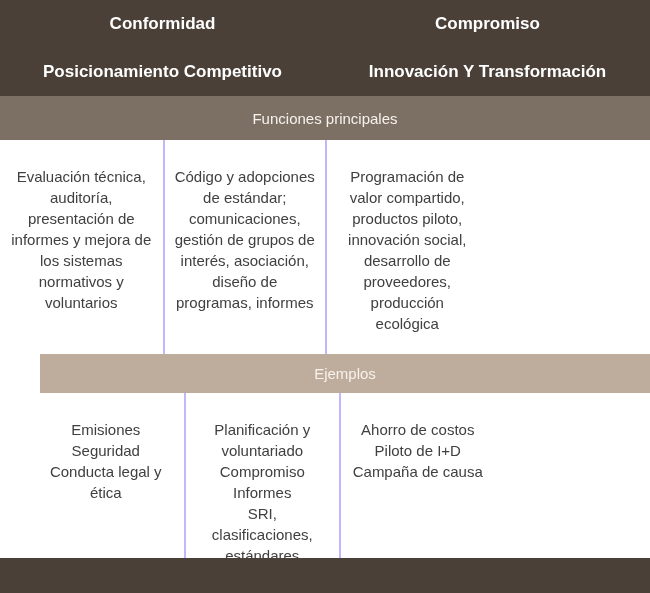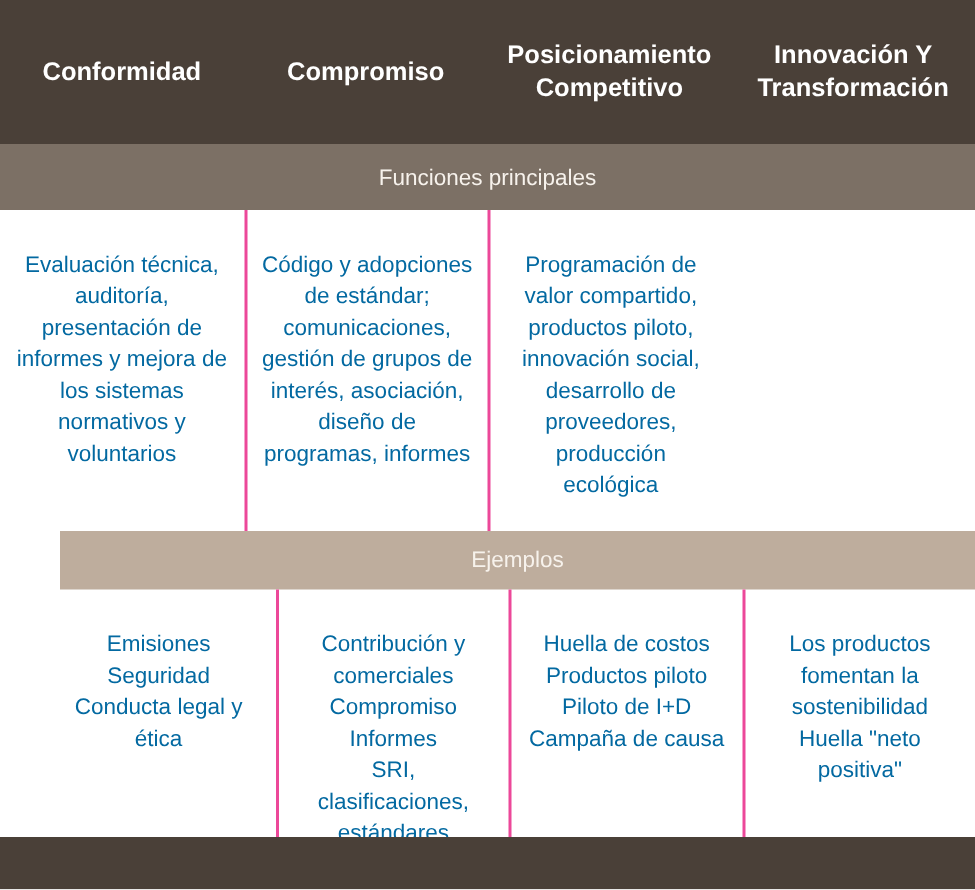--- a/index.html
+++ b/index.html
@@ -14,21 +14,21 @@
     display: flex;
     flex-direction: column;
     overflow: hidden;
     background: #ffffff;
   }
   .header-row {
     height: 96px;
     flex: 0 0 96px;
     background: #4a4038;
     display: grid;
-    grid-template-columns: repeat(4, 1fr);
+    grid-template-columns: repeat(2, 1fr);
     align-items: center;
   }
   .header-cell {
     color: #ffffff;
     font-weight: bold;
     font-size: 17px;
     line-height: 22px;
     text-align: center;
     padding: 0 8px;
   }
@@ -52,27 +52,27 @@
   }
   .content-row {
     display: grid;
     grid-template-columns: repeat(4, 1fr);
   }
   .row-funciones { height: 214px; flex: 0 0 214px; }
   .row-ejemplos  { height: 165px; flex: 0 0 165px; padding-left: 28px; }
   .cell {
     padding: 26px 10px 10px 10px;
     text-align: center;
-    color: #0369a1;
+    color: #404040;
     font-size: 15px;
     line-height: 21px;
     box-sizing: border-box;
   }
   .cell + .cell {
-    border-left: 2px solid #ec4899;
+    border-left: 2px solid #c4b5fd;
   }
   .footer-bar {
     flex: 1 1 auto;
     background: #4a4038;
   }
 </style>
 </head>
 <body>
 
 <div class="table">
@@ -98,32 +98,27 @@
     <span>Ejemplos</span>
   </div>
 
   <div class="content-row row-ejemplos">
     <div class="cell">
         <div>Emisiones</div>
         <div>Seguridad</div>
         <div>Conducta legal y ética</div>
       </div>
     <div class="cell">
-        <div>Contribución y comerciales</div>
+        <div>Planificación y voluntariado</div>
         <div>Compromiso</div>
         <div>Informes</div>
         <div>SRI, clasificaciones, estándares</div>
       </div>
     <div class="cell">
-        <div>Huella de costos</div>
-        <div>Productos piloto</div>
+        <div>Ahorro de costos</div>
         <div>Piloto de I+D</div>
         <div>Campaña de causa</div>
-      </div>
-    <div class="cell">
-        <div>Los productos fomentan la sostenibilidad</div>
-        <div>Huella "neto positiva"</div>
       </div>
   </div>
 
   <div class="footer-bar"></div>
 
 </div>
 
 </body></html>

